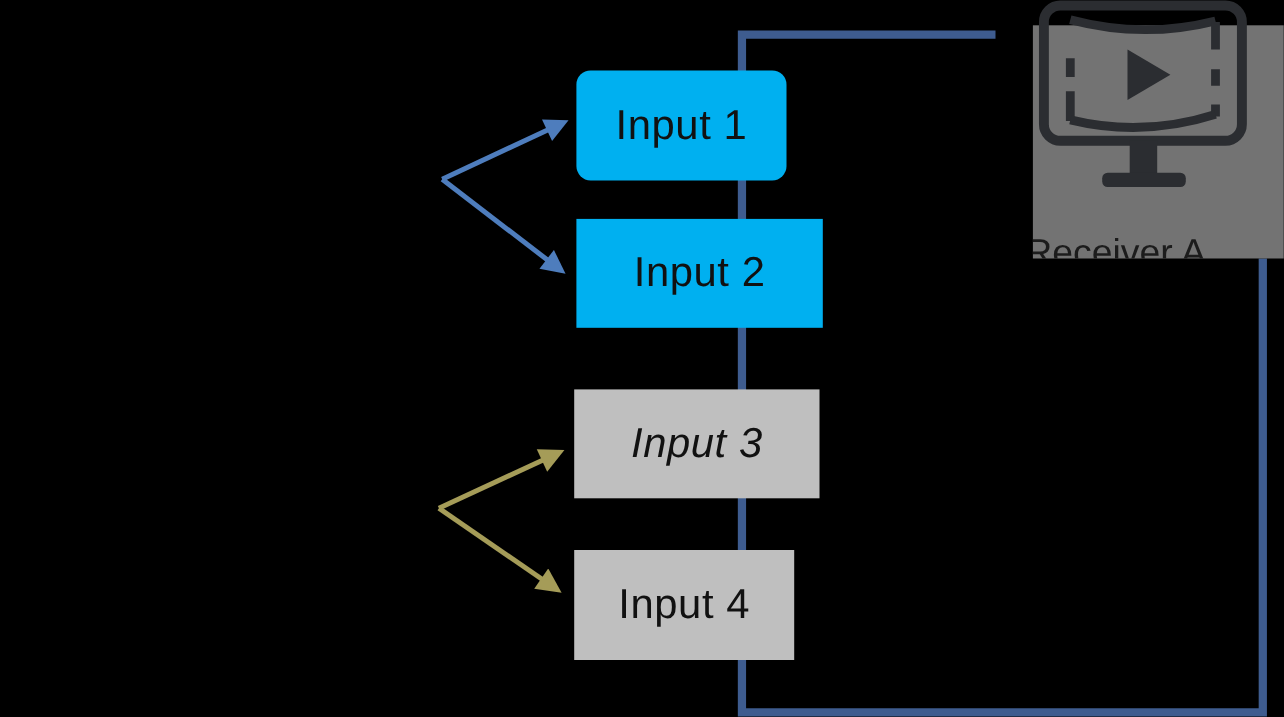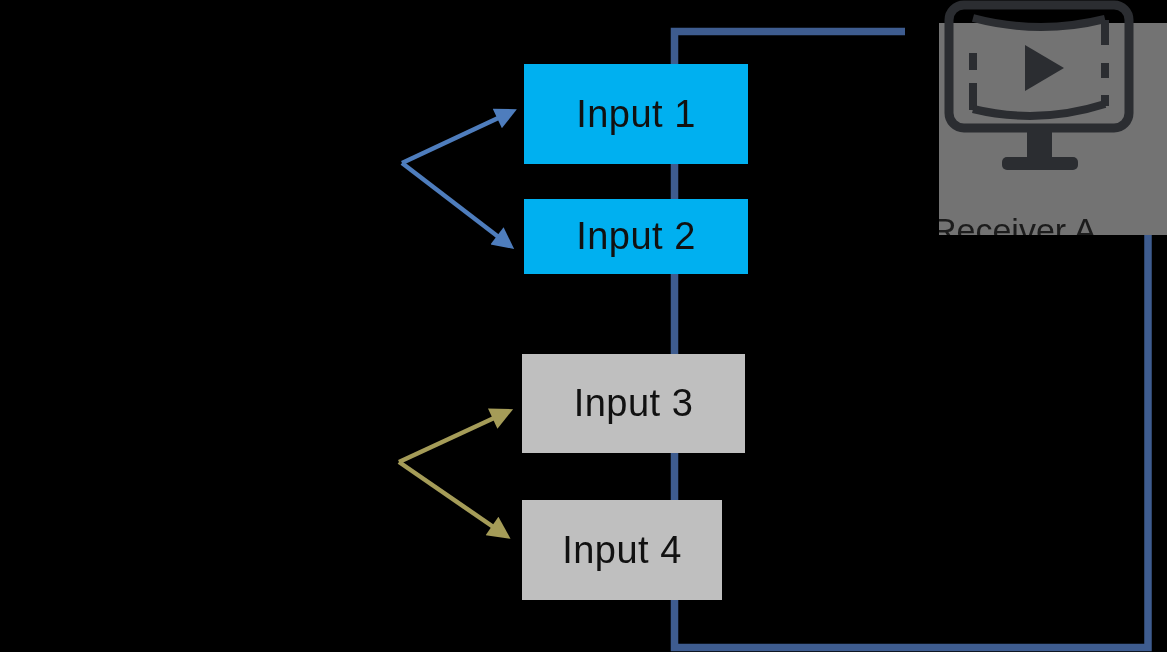--- a/index.html
+++ b/index.html
@@ -18,23 +18,23 @@
     position: absolute;
     display: flex; align-items: center; justify-content: center;
     color: #111111;
     font-size: 38px;
     letter-spacing: 0.5px;
     z-index: 2;
   }
   .input-box.cyan { background: #00B0F0; }
   .input-box.gray { background: #BFBFBF; }
 
-  #input1 { left: 524px; top: 64px;  width: 224px; height: 100px; }
-  #input2 { left: 524px; top: 199px; width: 224px; height: 75px;  }
-  #input3 { left: 522px; top: 354px; width: 223px; height: 99px;  }
+  #input1 { left: 524px; top: 64px;  width: 191px; height: 100px; border-radius: 13px; }
+  #input2 { left: 524px; top: 199px; width: 224px; height: 99px;  }
+  #input3 { left: 522px; top: 354px; width: 223px; height: 99px; font-style: italic;  }
   #input4 { left: 522px; top: 500px; width: 200px; height: 100px; }
 
   .receiver-card {
     position: absolute;
     left: 899px; top: 23px;
     width: 268px; height: 212px;
     background: #737373;
     overflow: hidden;
     z-index: 3;
     margin-left: 40px;

